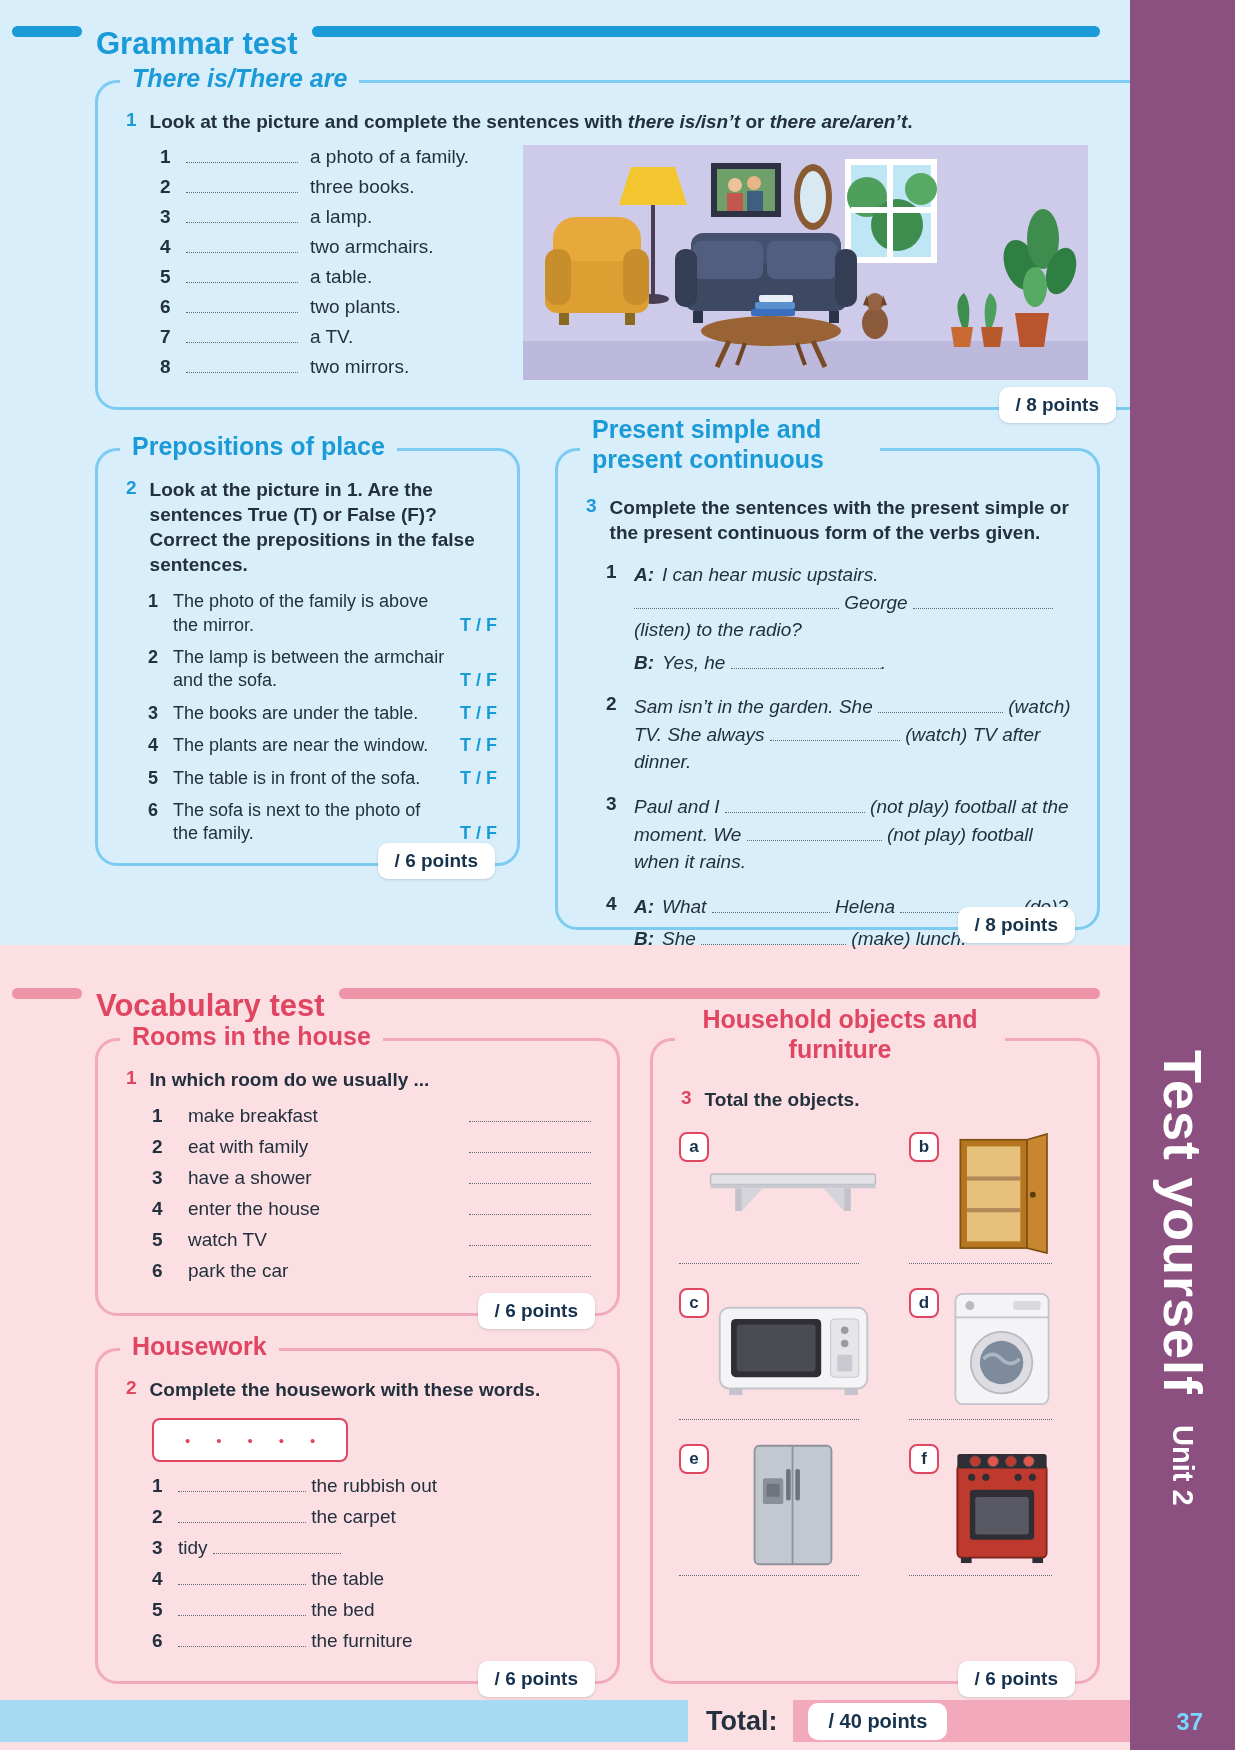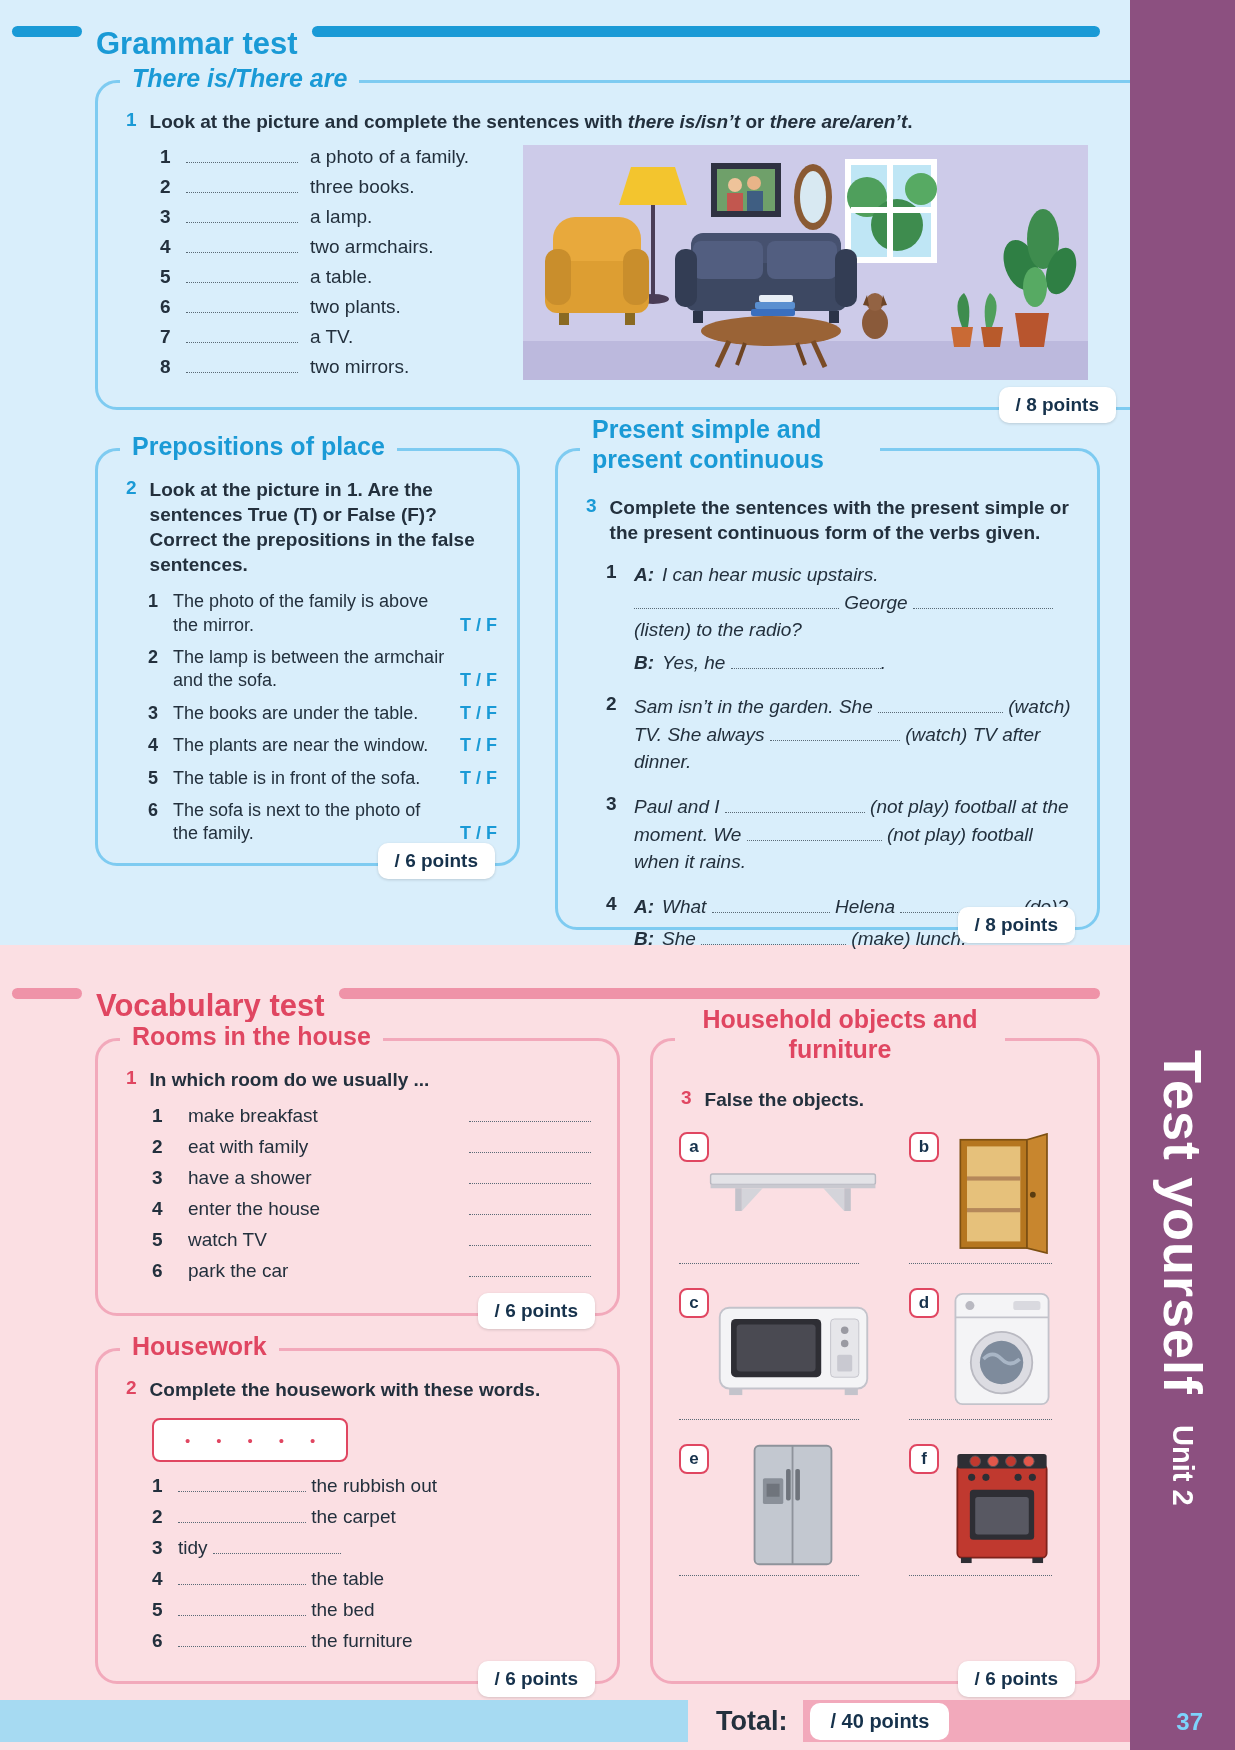--- a/index.html
+++ b/index.html
@@ -89,24 +89,24 @@
   .hh-cell { position:relative; }
   .letter-badge { position:absolute; left:0; top:0; width:30px; height:30px; border:2px solid #e04661; border-radius:8px;
                   background:#ffffff; color:#16324c; font-weight:bold; font-size:17px;
                   display:flex; align-items:center; justify-content:center; }
   .hh-img { height:122px; display:flex; align-items:center; justify-content:center; padding-left:24px; }
   .hh-line { margin-top:9px; border-bottom:1.7px dotted #5a6a76; width:88%; height:1px; }
 
   
   .footer { position:absolute; left:0; top:1700px; width:1130px; height:42px; display:flex; align-items:center; }
   .footer-cyanbar { width:688px; height:42px; background:#a6daf2; }
-  .total-label { font-size:27px; font-weight:bold; color:#23303d; margin:0 16px 0 28px; white-space:nowrap; }
+  .total-label { font-size:27px; font-weight:bold; color:#23303d; margin:0 16px 0 18px; white-space:nowrap; }
   .footer-pinkbar { flex:1; height:42px; background:#f2a9bb; display:flex; align-items:center; }
   .total-badge { background:#ffffff; border-radius:10px; padding:7px 20px; font-weight:bold; font-size:20px;
-                 color:#16324c; margin-left:7px; white-space:nowrap; }
+                 color:#16324c; margin-left:15px; white-space:nowrap; }
 </style>
 </head>
 <body>
 
 <div class="page">
 
   <div class="grammar-bg"></div>
   <div class="vocab-bg"></div>
 
   <div class="section-header" style="left:12px; top:26px; width:1088px;">
@@ -432,21 +432,21 @@
           <span><span class="blank" style="width: 128px;"></span><span> the furniture</span></span>
         </li>
       </ol>
     <div class="points-badge">/ 6 points</div>
   </section>
 
   <section class="box pink-box" style="left:650px; top:1038px; width:450px; height:646px;text-align:center;">
     <h2 class="box-title two-line c-red" style="width:330px;">Household objects and furniture</h2>
     <div class="exercise" style="padding-top:46px;">
       <span class="ex-num c-red">3</span>
-      <p class="instruction"><span>False the objects.</span></p>
+      <p class="instruction"><span>Total the objects.</span></p>
     </div>
     <div class="hh-grid">
 
     <div class="hh-cell">
           <span class="letter-badge">a</span>
           <div class="hh-img">
             <svg viewBox="0 0 190 80" width="180" height="76">
               <rect x="8" y="20" width="174" height="11" rx="2" fill="#e3e3e7" stroke="#b9b9c1" stroke-width="1.5"></rect>
               <rect x="8" y="31" width="174" height="4" fill="#c9c9d0"></rect>
               <rect x="34" y="35" width="7" height="24" fill="#c2c2ca"></rect>

